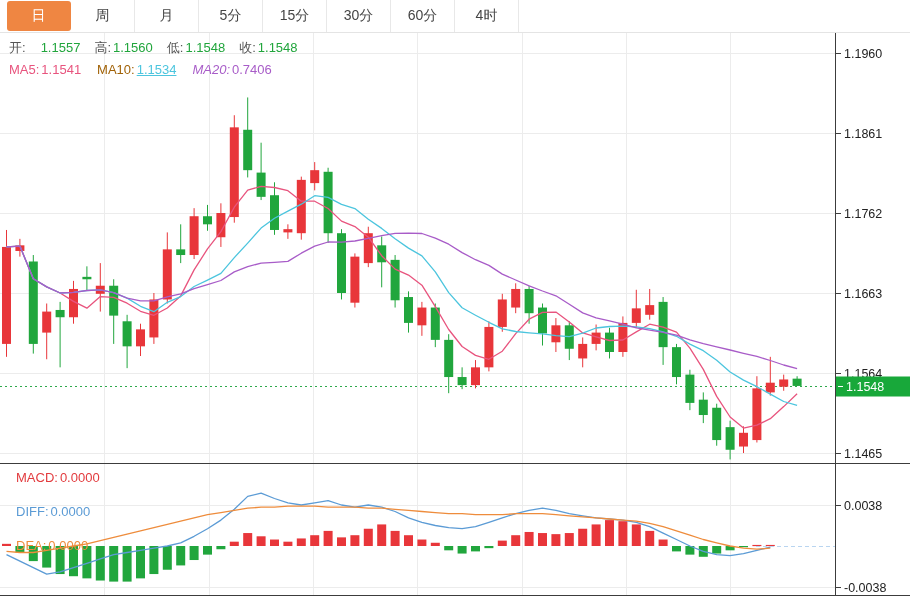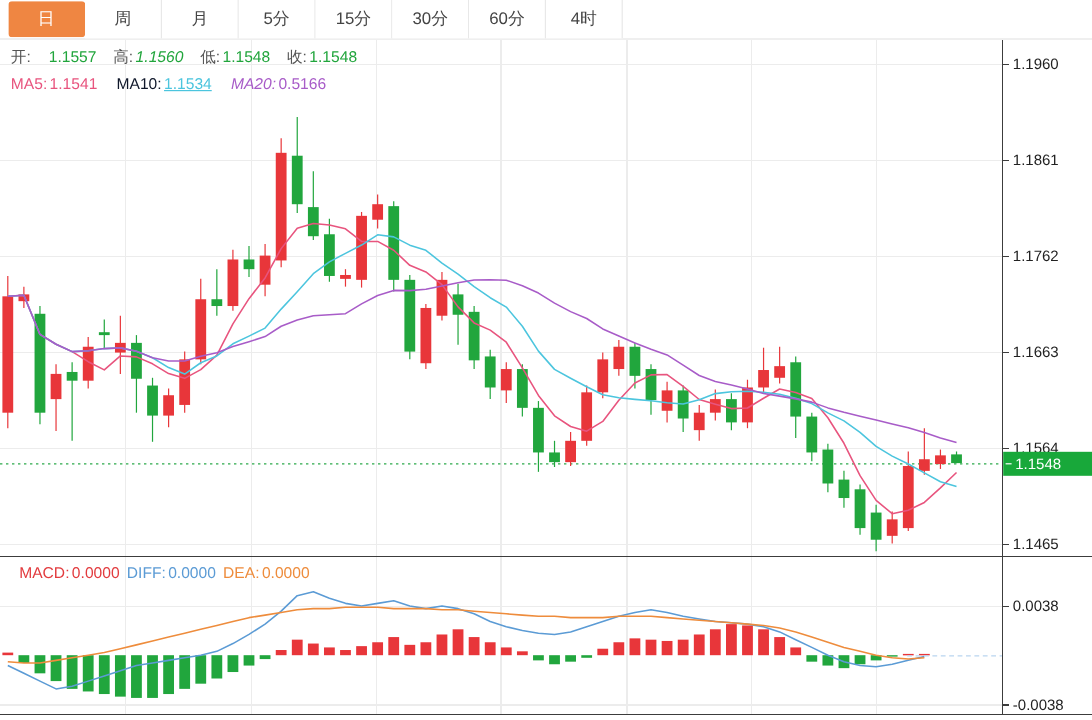--- a/index.html
+++ b/index.html
@@ -11,21 +11,21 @@
           border-bottom:1px solid #e4e4e4;z-index:5;}
   .tab{width:64px;display:flex;align-items:center;justify-content:center;
        font-size:14px;color:#444;border-right:1px solid #e8e8e8;cursor:pointer;
        background:#fff;box-sizing:border-box;}
   .tab.active{color:#fff;border-radius:3px;border-right:1px solid transparent;margin:1px 0;}
   
   .legend-row{position:absolute;display:flex;white-space:nowrap;z-index:4;
               font-size:13px;line-height:16px;}
   #ohlc-row{top:40px;left:9px;gap:14px;}
   #ma-row{top:62px;left:9px;gap:16px;justify-content:space-between;}
-  #macd-row{top:470px;left:16px;gap:6px;}
+  #macd-row{top:470px;left:16px;gap:18px;flex-direction:column;}
   .pair{display:flex;gap:2px;}
   .pair .lab{color:#555;}
   svg{position:absolute;top:0;left:0;z-index:1;}
   svg text{font-family:"Liberation Sans",sans-serif;}
 </style>
 </head>
 <body>
 
 <div id="app">
   <div class="tabbar">
@@ -38,43 +38,43 @@
       <div class="tab">60分</div>
       <div class="tab">4时</div>
     </div>
   <div class="legend-row" id="ohlc-row">
       <span class="pair">
         <span class="lab">开:</span>
         <span style="color: rgb(33, 165, 60); margin-left: 13px;">1.1557</span>
       </span>
       <span class="pair">
         <span class="lab">高:</span>
-        <span style="color: rgb(33, 165, 60); font-style: italic;">1.1560</span>
+        <span style="color: rgb(33, 165, 60);">1.1560</span>
       </span>
       <span class="pair">
         <span class="lab">低:</span>
         <span style="color: rgb(33, 165, 60);">1.1548</span>
       </span>
       <span class="pair">
         <span class="lab">收:</span>
         <span style="color: rgb(33, 165, 60);">1.1548</span>
       </span>
     </div>
   <div class="legend-row" id="ma-row">
       <span class="pair">
         <span class="lab" style="color: rgb(232, 84, 126);">MA5:</span>
         <span style="color: rgb(232, 84, 126);">1.1541</span>
       </span>
       <span class="pair">
-        <span class="lab" style="color: #0f172a;">MA10:</span>
+        <span class="lab" style="color: #a16207;">MA10:</span>
         <span style="color: rgb(76, 197, 222); text-decoration: underline;">1.1534</span>
       </span>
       <span class="pair">
         <span class="lab" style="color: rgb(168, 92, 200); font-style: italic;">MA20:</span>
-        <span style="color: rgb(168, 92, 200);">0.5166</span>
+        <span style="color: rgb(168, 92, 200);">0.7406</span>
       </span>
     </div>
   <div class="legend-row" id="macd-row">
       <span class="pair">
         <span class="lab" style="color: rgb(226, 59, 62);">MACD:</span>
         <span style="color: rgb(226, 59, 62);">0.0000</span>
       </span>
       <span class="pair">
         <span class="lab" style="color: rgb(91, 155, 213);">DIFF:</span>
         <span style="color: rgb(91, 155, 213);">0.0000</span>

